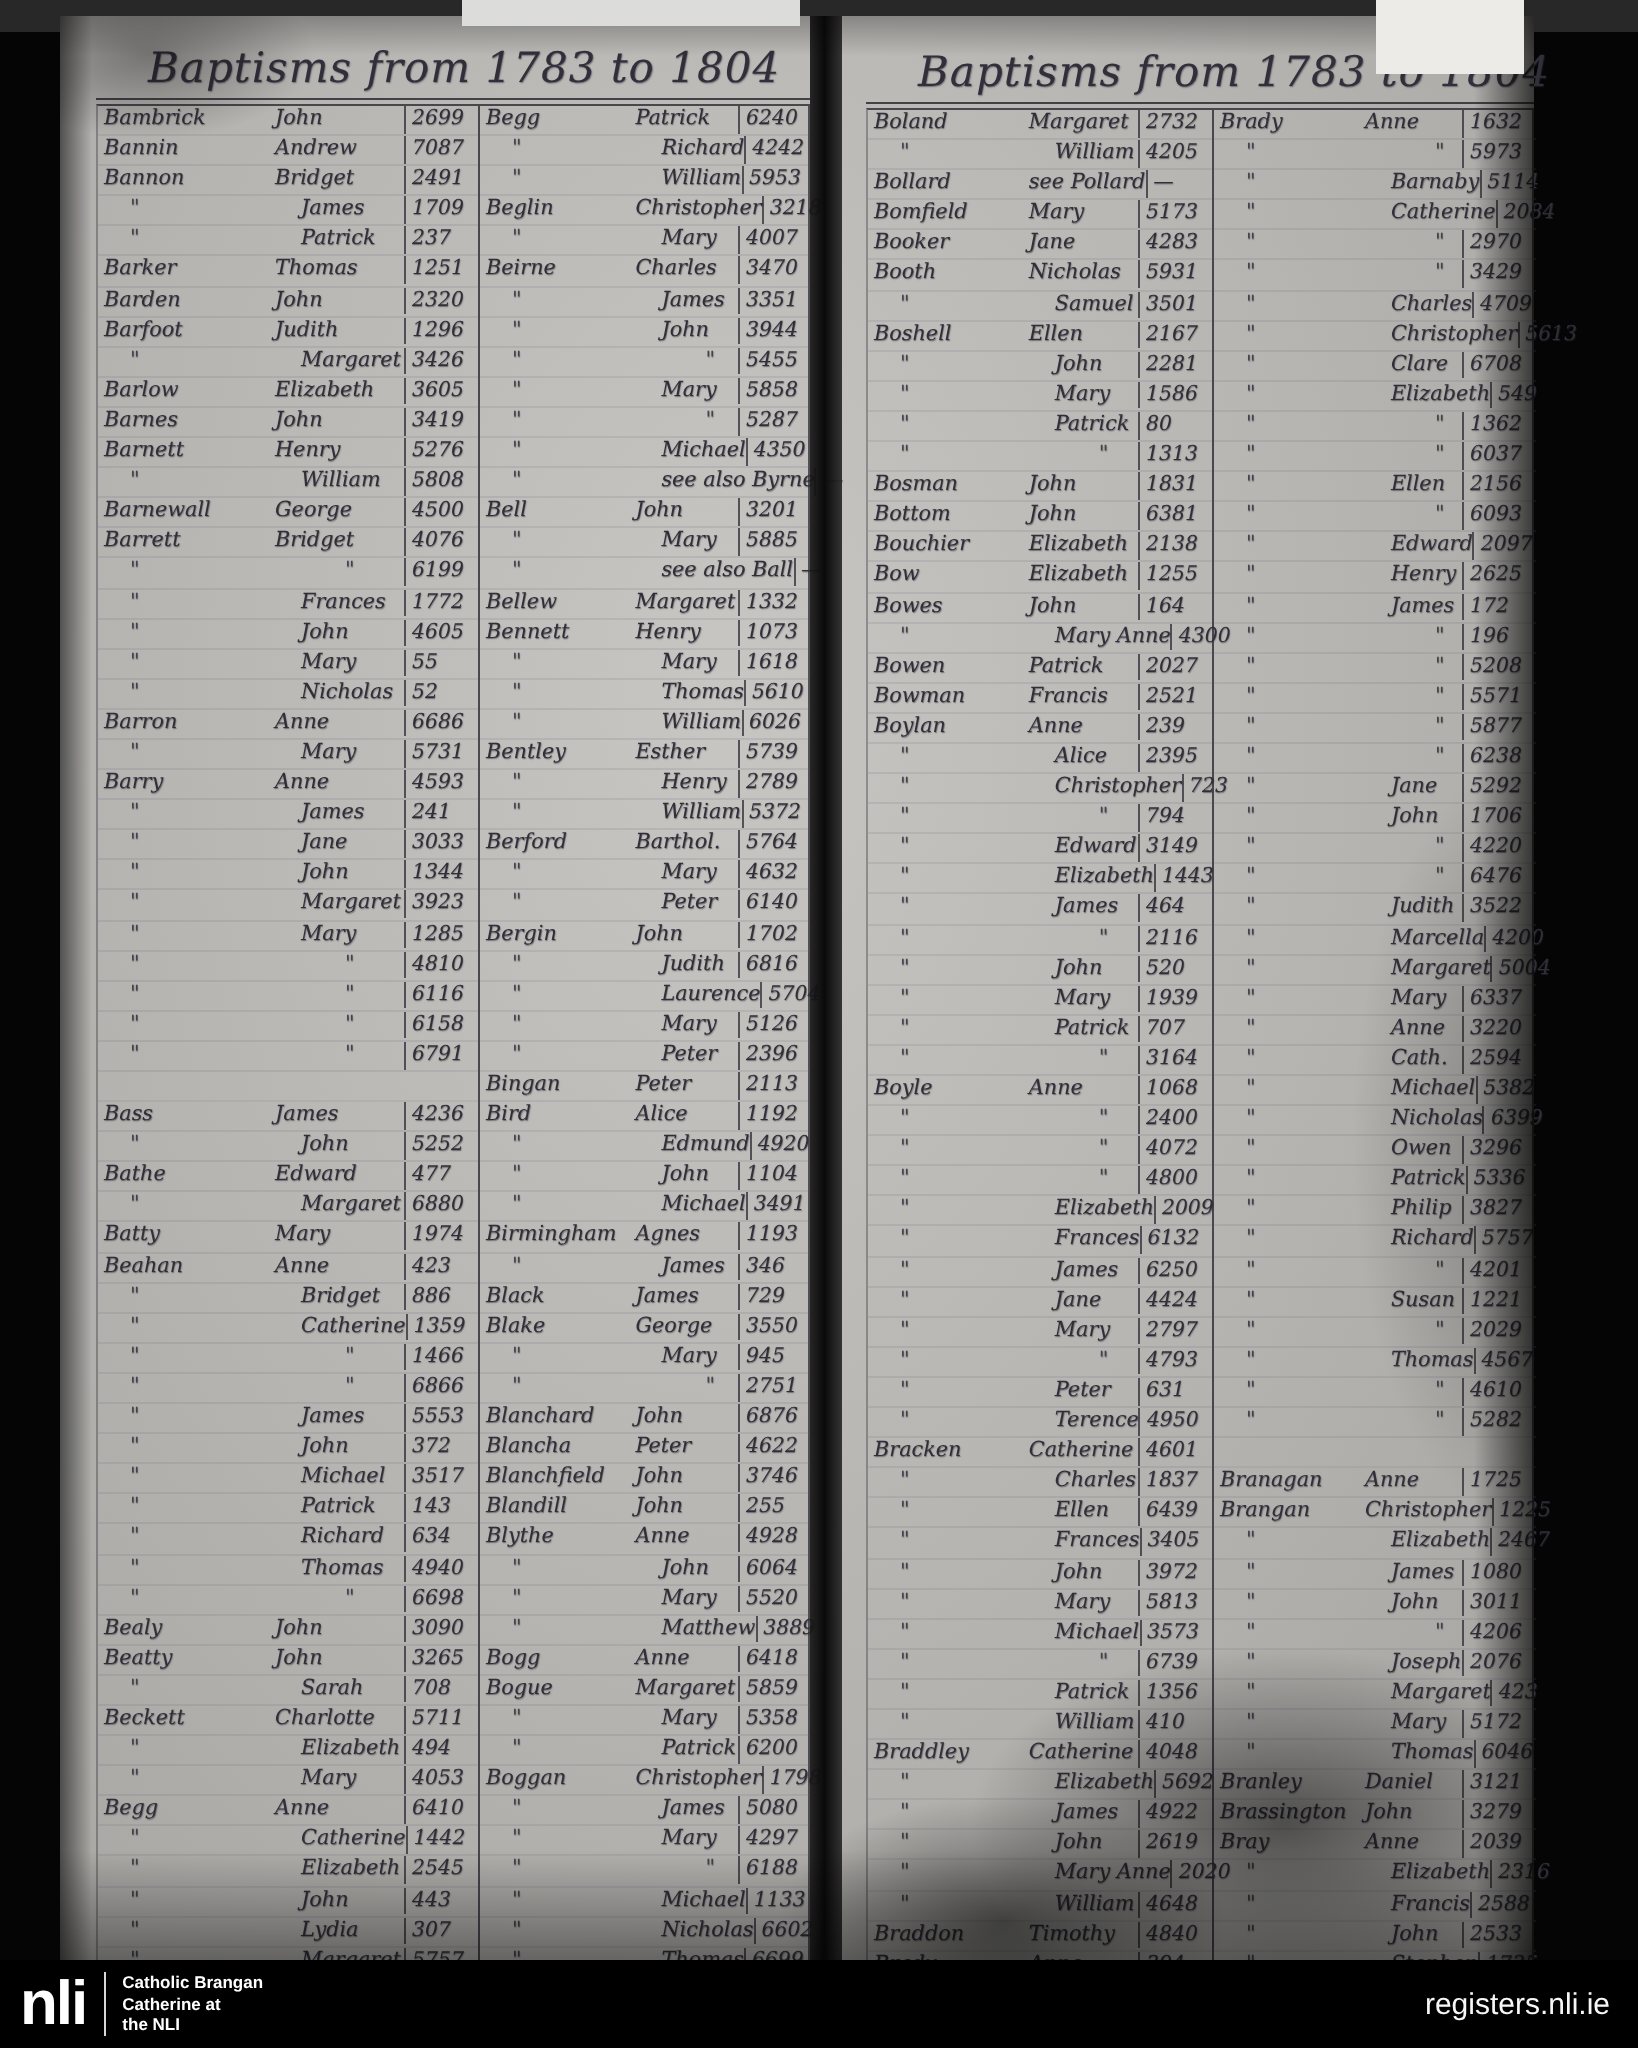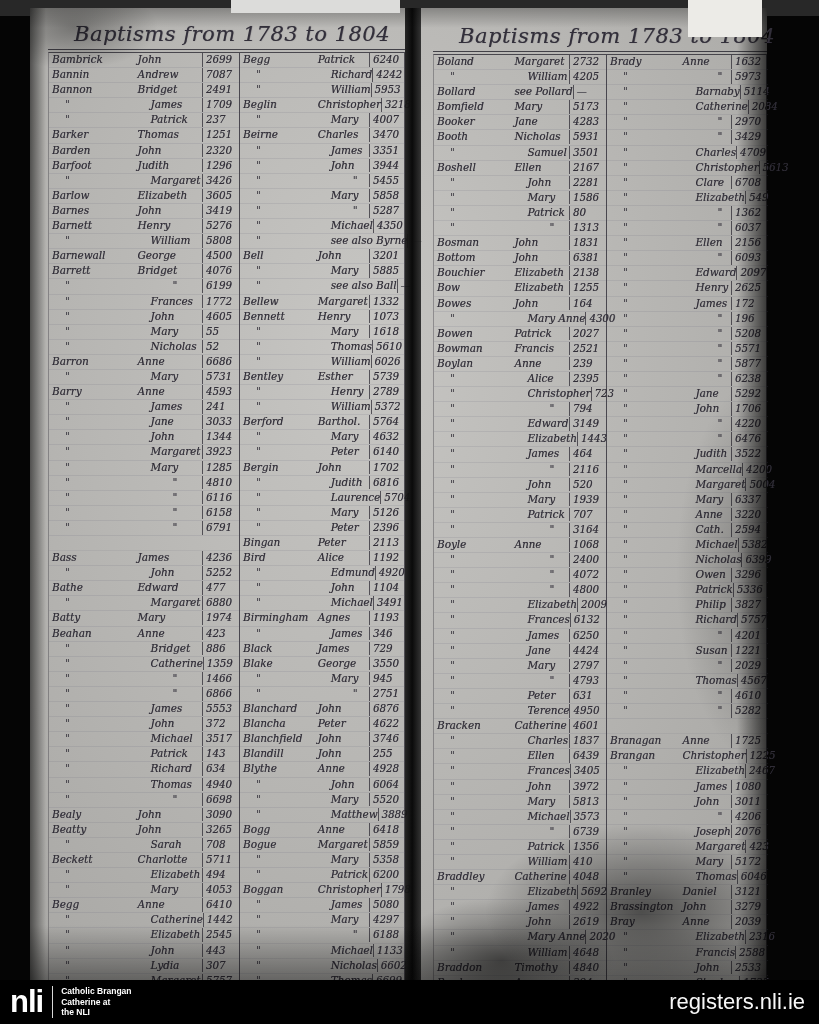--- a/index.html
+++ b/index.html
@@ -45,21 +45,21 @@
   .srn.ditto{padding-left:16px;}
   .gvn.ditto{padding-left:22px;}
   .row.blank{border-bottom:1px solid rgba(100,100,118,.1);}
 
   .footer{position:absolute;left:0;bottom:0;width:819px;height:44px;background:#000;
     display:flex;align-items:center;z-index:10;font-family:"Liberation Sans",sans-serif;}
   .nli-logo{color:#fff;font-weight:bold;font-size:31px;margin-left:10px;line-height:40px;
     letter-spacing:-1px;font-family:"Liberation Sans",sans-serif;}
   .fdivider{width:1px;height:32px;background:#d8d8d8;margin:0 8px 0 9px;}
   .fcaption{color:#fff;font-size:8.5px;font-weight:bold;line-height:10.5px;}
-  .fsite{margin-left:auto;margin-right:14px;color:#f7f7f7;font-size:22px;}
+  .fsite{margin-left:auto;margin-right:14px;color:#f7f7f7;font-size:15px;}
 </style>
 </head>
 <body>
 
 <div class="stage">
   <div class="topband"></div>
   <div class="tab-a"></div>
   <div class="tab-b"></div>
 
   <div class="scan">

